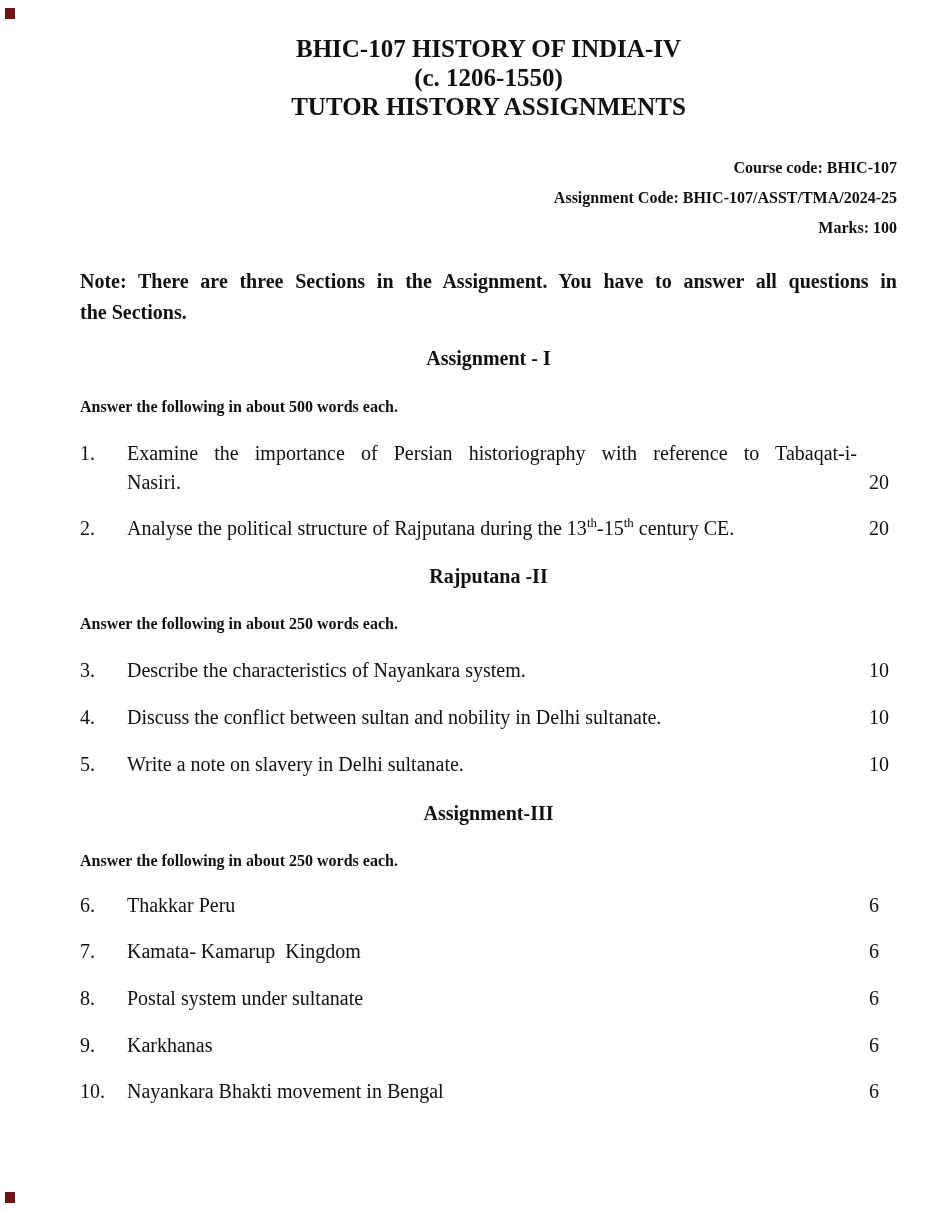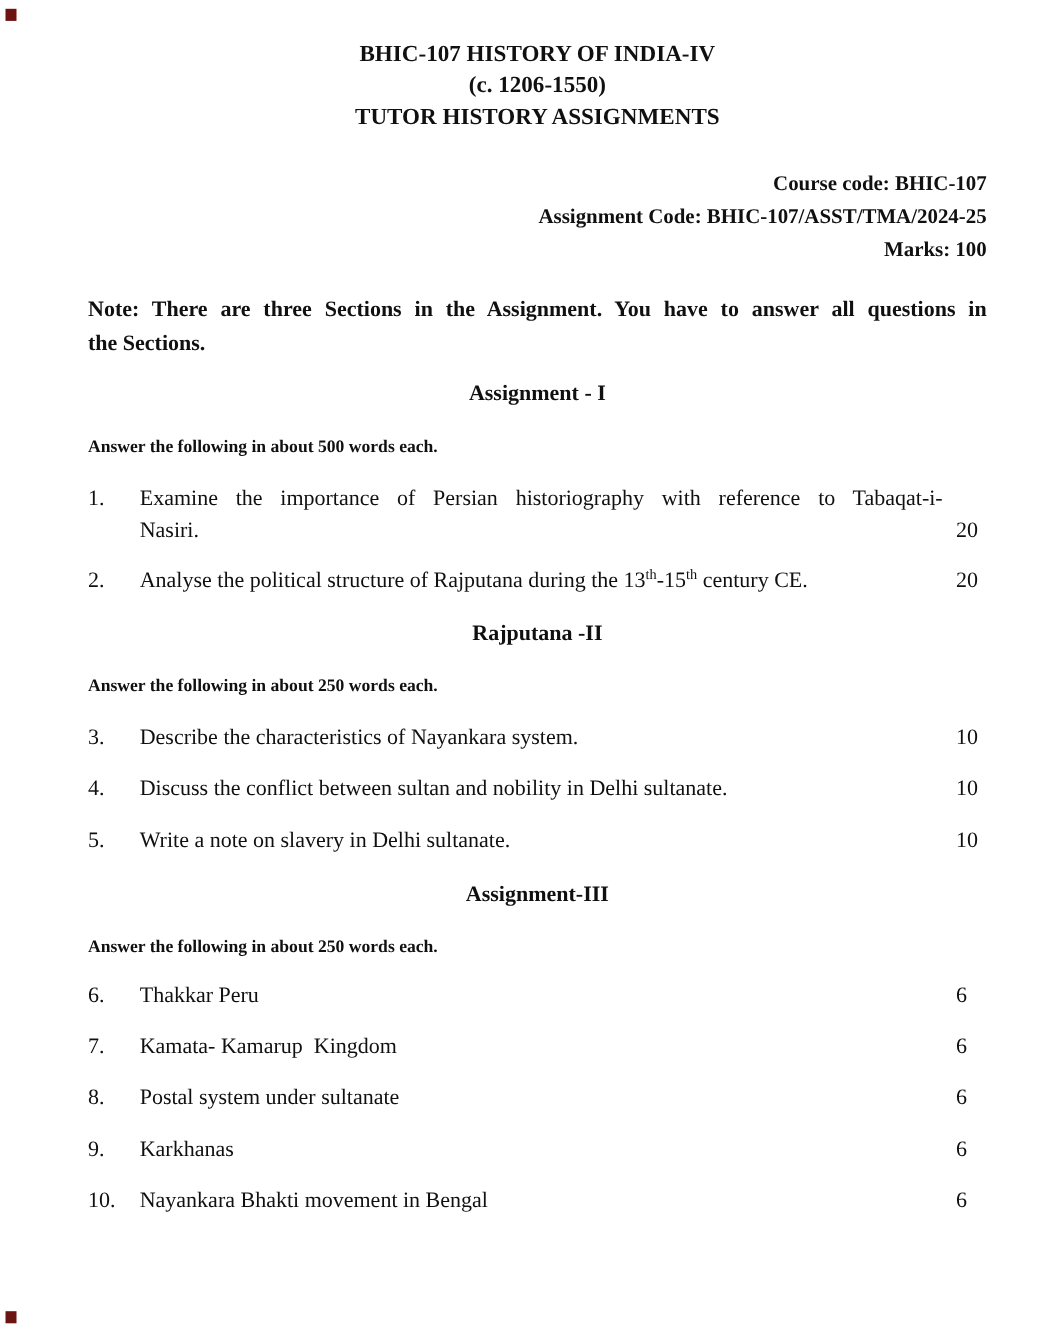--- a/index.html
+++ b/index.html
@@ -28,29 +28,29 @@
 
   .content {
     padding-left: 80px;
     padding-right: 53px;
   }
 
   .title-block {
     padding-top: 34px;
     text-align: center;
     font-weight: bold;
-    font-size: 21px;
+    font-size: 25px;
     line-height: 29px;
   }
 
   .meta-block {
     margin-top: 32px;
     text-align: right;
     font-weight: bold;
-    font-size: 19px;
+    font-size: 16px;
     line-height: 30px;
   }
 
   .note {
     margin-top: 23px;
     font-weight: bold;
     font-size: 20px;
     line-height: 31px;
   }
 

